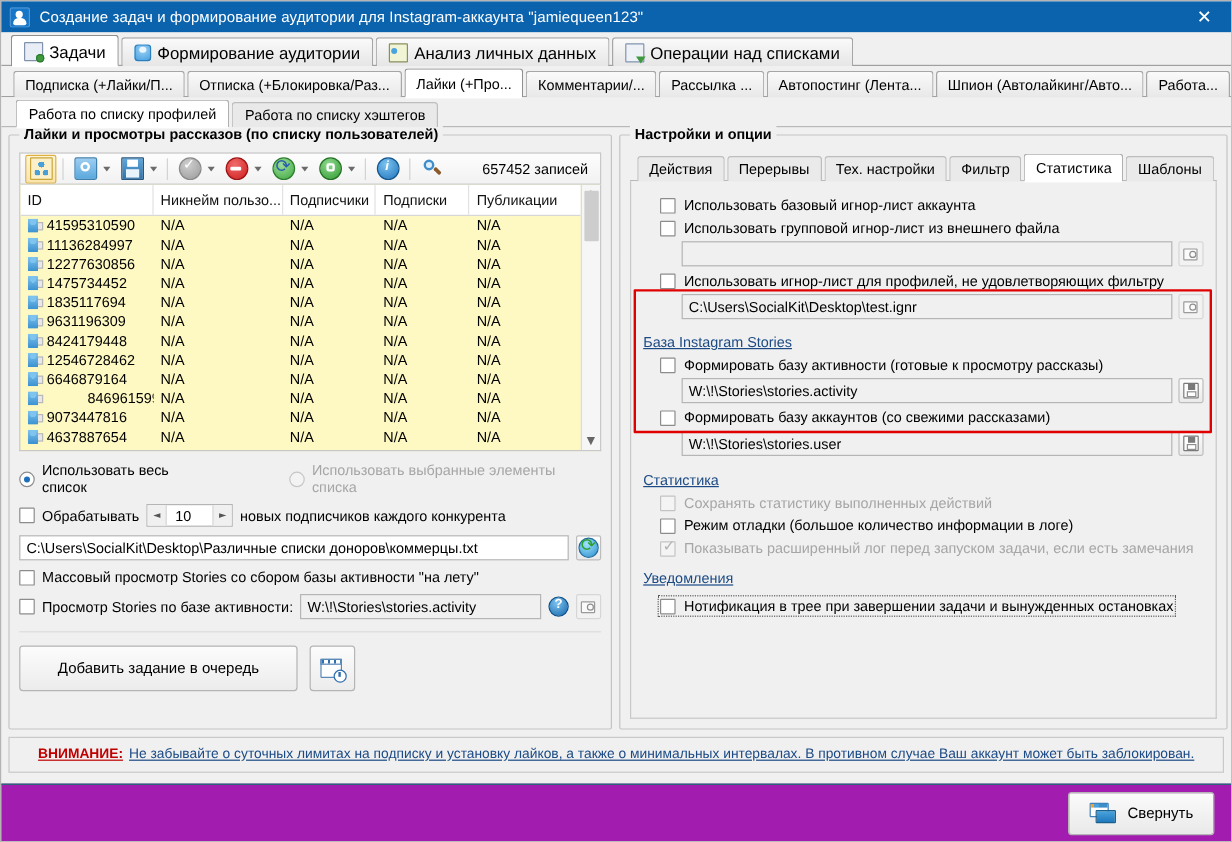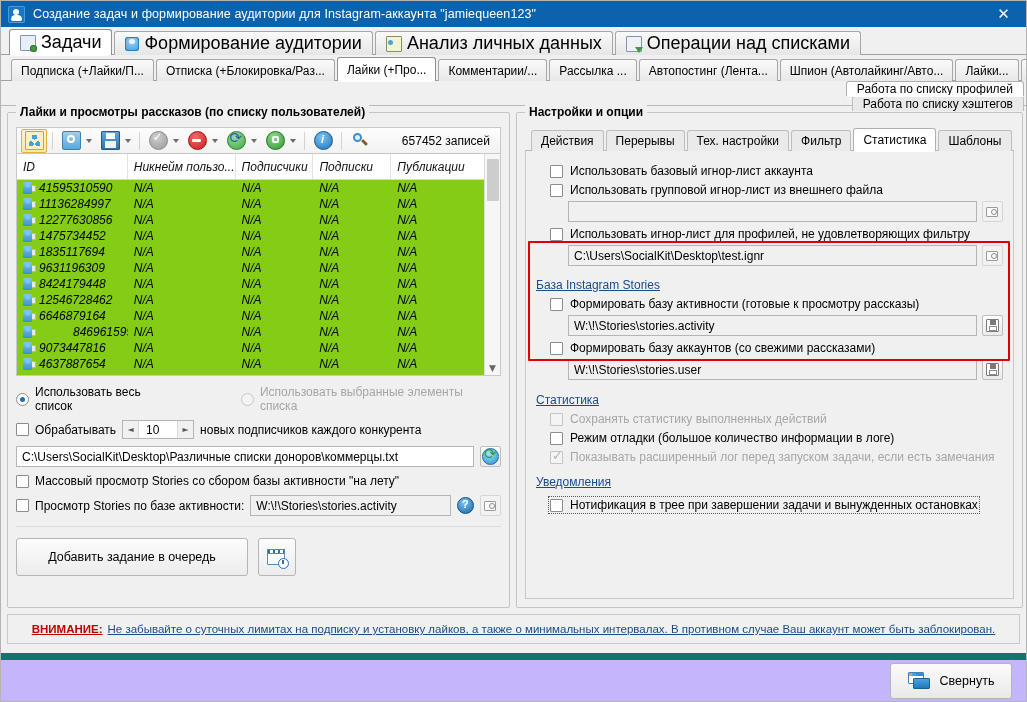--- a/index.html
+++ b/index.html
@@ -26,21 +26,21 @@
   .title-close{margin-left:auto;width:45px;height:26px;display:flex;align-items:center;
                justify-content:center;color:#fff;font-size:15px;line-height:1;font-family:"DejaVu Sans",sans-serif;}
 
   
   .tabs1{height:28px;background:#f0f0f0;display:flex;align-items:flex-end;
          padding-left:8px;position:relative;}
   .tabs1:after{content:"";position:absolute;left:0;right:0;bottom:0;height:1px;background:#a0a0a0;}
   .tab1{height:23px;display:flex;align-items:center;gap:5px;padding:0 10px;
         border:1px solid #a6a6a6;border-bottom:none;border-radius:3px 3px 0 0;
         background:linear-gradient(#fafafa,#e6e6e6);margin-right:2px;
-        font-size:18px;white-space:nowrap;position:relative;z-index:1;}
+        font-size:14px;white-space:nowrap;position:relative;z-index:1;}
   .tab1.active{background:#fff;height:25px;border-color:#8f8f8f;z-index:3;}
   .tab1.active:after{content:"";position:absolute;left:0;right:0;bottom:-1px;height:2px;background:#fff;}
   .t1ico{width:14px;height:14px;flex:0 0 auto;position:relative;}
   .ic-doc{background:#e9eef6;border:1px solid #7f93ad;border-radius:1px;}
   .ic-doc:after{content:"";position:absolute;right:-2px;bottom:-2px;width:7px;height:7px;
       border-radius:50%;background:#3f9a3f;box-shadow:0 0 0 1px #2e7a2e inset;}
   .ic-user{background:radial-gradient(circle at 50% 30%,#9fd3f5,#3d9ade);
       border-radius:3px;box-shadow:inset 0 0 0 1px #2c7fbb;}
   .ic-user:after{content:"";position:absolute;left:4px;top:2px;width:6px;height:5px;
       border-radius:50%;background:#eaf6ff;}
@@ -61,21 +61,21 @@
   .tabs2:after{content:"";position:absolute;left:0;right:0;bottom:0;height:1px;background:#a0a0a0;}
   .tab2{height:21px;display:flex;align-items:center;padding:0 9px;
         border:1px solid #a6a6a6;border-bottom:none;border-radius:3px 3px 0 0;
         background:linear-gradient(#fafafa,#e8e8e8);margin-right:2px;font-size:12px;
         white-space:nowrap;position:relative;z-index:1;}
   .tab2.active{background:#fff;height:23px;z-index:3;border-color:#8f8f8f;}
   .tab2.active:after{content:"";position:absolute;left:0;right:0;bottom:-1px;height:2px;background:#fff;}
 
   
   .tabs3{height:25px;display:flex;align-items:flex-end;padding-left:12px;
-         background:#f0f0f0;position:relative;flex-direction:column;}
+         background:#f0f0f0;position:relative;}
   .tabs3:after{content:"";position:absolute;left:0;right:0;bottom:0;height:1px;background:#b9b9b9;}
   .tab3{height:20px;display:flex;align-items:center;padding:0 10px;
         border:1px solid #bdbdbd;border-bottom:none;border-radius:3px 3px 0 0;
         background:#e9e9e9;margin-right:2px;font-size:12px;white-space:nowrap;
         position:relative;z-index:1;}
   .tab3.active{background:#fff;height:22px;z-index:3;border-color:#b0b0b0;}
   .tab3.active:after{content:"";position:absolute;left:0;right:0;bottom:-1px;height:2px;background:#fff;}
 
   
   .content{display:flex;padding:6px 22px 0 6px;gap:6px;height:502px;box-sizing:border-box;}
@@ -129,22 +129,22 @@
       border:1px solid #14578f;}
   .i-info:after{content:"i";position:absolute;left:6.5px;top:1px;color:#fff;font-size:11px;
       font-weight:bold;font-style:italic;}
   .i-search{position:relative;}
   .i-search:before{content:"";position:absolute;left:1px;top:1px;width:9px;height:9px;border-radius:50%;
       border:2px solid #3f8ecb;box-sizing:border-box;background:#dff0fb;}
   .i-search:after{content:"";position:absolute;left:9px;top:9px;width:7px;height:3px;
       background:#8b5a2b;transform:rotate(45deg);border-radius:1px;}
 
   
-  .grid{flex:0 0 auto;height:222px;border:1px solid #c8c8c8;border-top:none;background:#84cc16;
-      display:flex;box-sizing:border-box;overflow:hidden;font-style:italic;}
+  .grid{flex:0 0 auto;height:222px;border:1px solid #c8c8c8;border-top:none;background:#fef9c3;
+      display:flex;box-sizing:border-box;overflow:hidden;}
   .grid-inner{flex:1;overflow:hidden;}
   .ghead{display:flex;height:25px;background:#fff;border-bottom:1px solid #d7d7d7;}
   .gh{font-size:12px;color:#111;display:flex;align-items:center;padding-left:6px;
       border-right:1px solid #e2e2e2;box-sizing:border-box;white-space:nowrap;overflow:hidden;}
   .grow{display:flex;height:16px;align-items:center;}
   .gc{font-size:12px;display:flex;align-items:center;padding-left:6px;box-sizing:border-box;
       white-space:nowrap;overflow:hidden;}
   .uico{width:13px;height:12px;position:relative;flex:0 0 auto;margin-right:3px;}
   .uico:before{content:"";position:absolute;left:7px;top:3px;width:6px;height:7px;
       background:#e8e8e8;border:1px solid #b8b8b8;box-sizing:border-box;}
@@ -238,22 +238,22 @@
   .focusdot{outline:1px dotted #5a5a5a;outline-offset:1px;}
 
   
   .warnwrap{padding:6px 6px 0 6px;}
   .warn{height:30px;border:1px solid #c9c9c9;background:#f0f0f0;display:flex;
       align-items:center;justify-content:center;gap:5px;box-sizing:border-box;font-size:11.5px;}
   .warn b{color:#c00000;text-decoration:underline;}
   .warn span.lnk{color:#1b4a85;text-decoration:underline;}
 
   
-  .footer{position:absolute;left:0;right:0;bottom:0;height:48px;background:#c4b5fd;
-      border-top:7px solid #0f766e;display:flex;align-items:center;justify-content:flex-end;
+  .footer{position:absolute;left:0;right:0;bottom:0;height:48px;background:#a21caf;
+      border-top:1px solid #0f766e;display:flex;align-items:center;justify-content:flex-end;
       padding-right:14px;box-sizing:border-box;}
   .minbtn{height:36px;min-width:122px;border:1px solid #b5b5b5;border-radius:3px;
       background:linear-gradient(#fbfbfb,#e9e9e9);display:flex;align-items:center;
       justify-content:center;gap:10px;font-size:12.5px;box-sizing:border-box;padding:0 14px;}
   .i-win{width:22px;height:18px;position:relative;flex:0 0 auto;}
   .i-win:before{content:"";position:absolute;left:0;top:0;width:16px;height:12px;background:#fff;
       border:1px solid #3e82bb;box-sizing:border-box;border-radius:1px;}
   .i-win i{position:absolute;left:1px;top:1px;width:14px;height:3px;
       background:linear-gradient(90deg,#e8a33d 0 3px,#4aa0d8 3px 7px,#3c8ec8 7px 14px);}
   .i-win:after{content:"";position:absolute;left:5px;top:6px;width:17px;height:11px;
@@ -290,21 +290,21 @@
   </div>
 
   <div class="tabs2">
     <div class="tab2">Подписка (+Лайки/П...</div>
     <div class="tab2">Отписка (+Блокировка/Раз...</div>
     <div class="tab2 active">Лайки (+Про...</div>
     <div class="tab2">Комментарии/...</div>
     <div class="tab2">Рассылка ...</div>
     <div class="tab2">Автопостинг (Лента...</div>
     <div class="tab2">Шпион (Автолайкинг/Авто...</div>
-    <div class="tab2">Лайки...</div>
+    <div class="tab2">Работа...</div>
     <div class="tab2">Моде...</div>
   </div>
 
   <div class="tabs3">
     <div class="tab3 active">Работа по списку профилей</div>
     <div class="tab3">Работа по списку хэштегов</div>
   </div>
 
   <div class="content">
 

